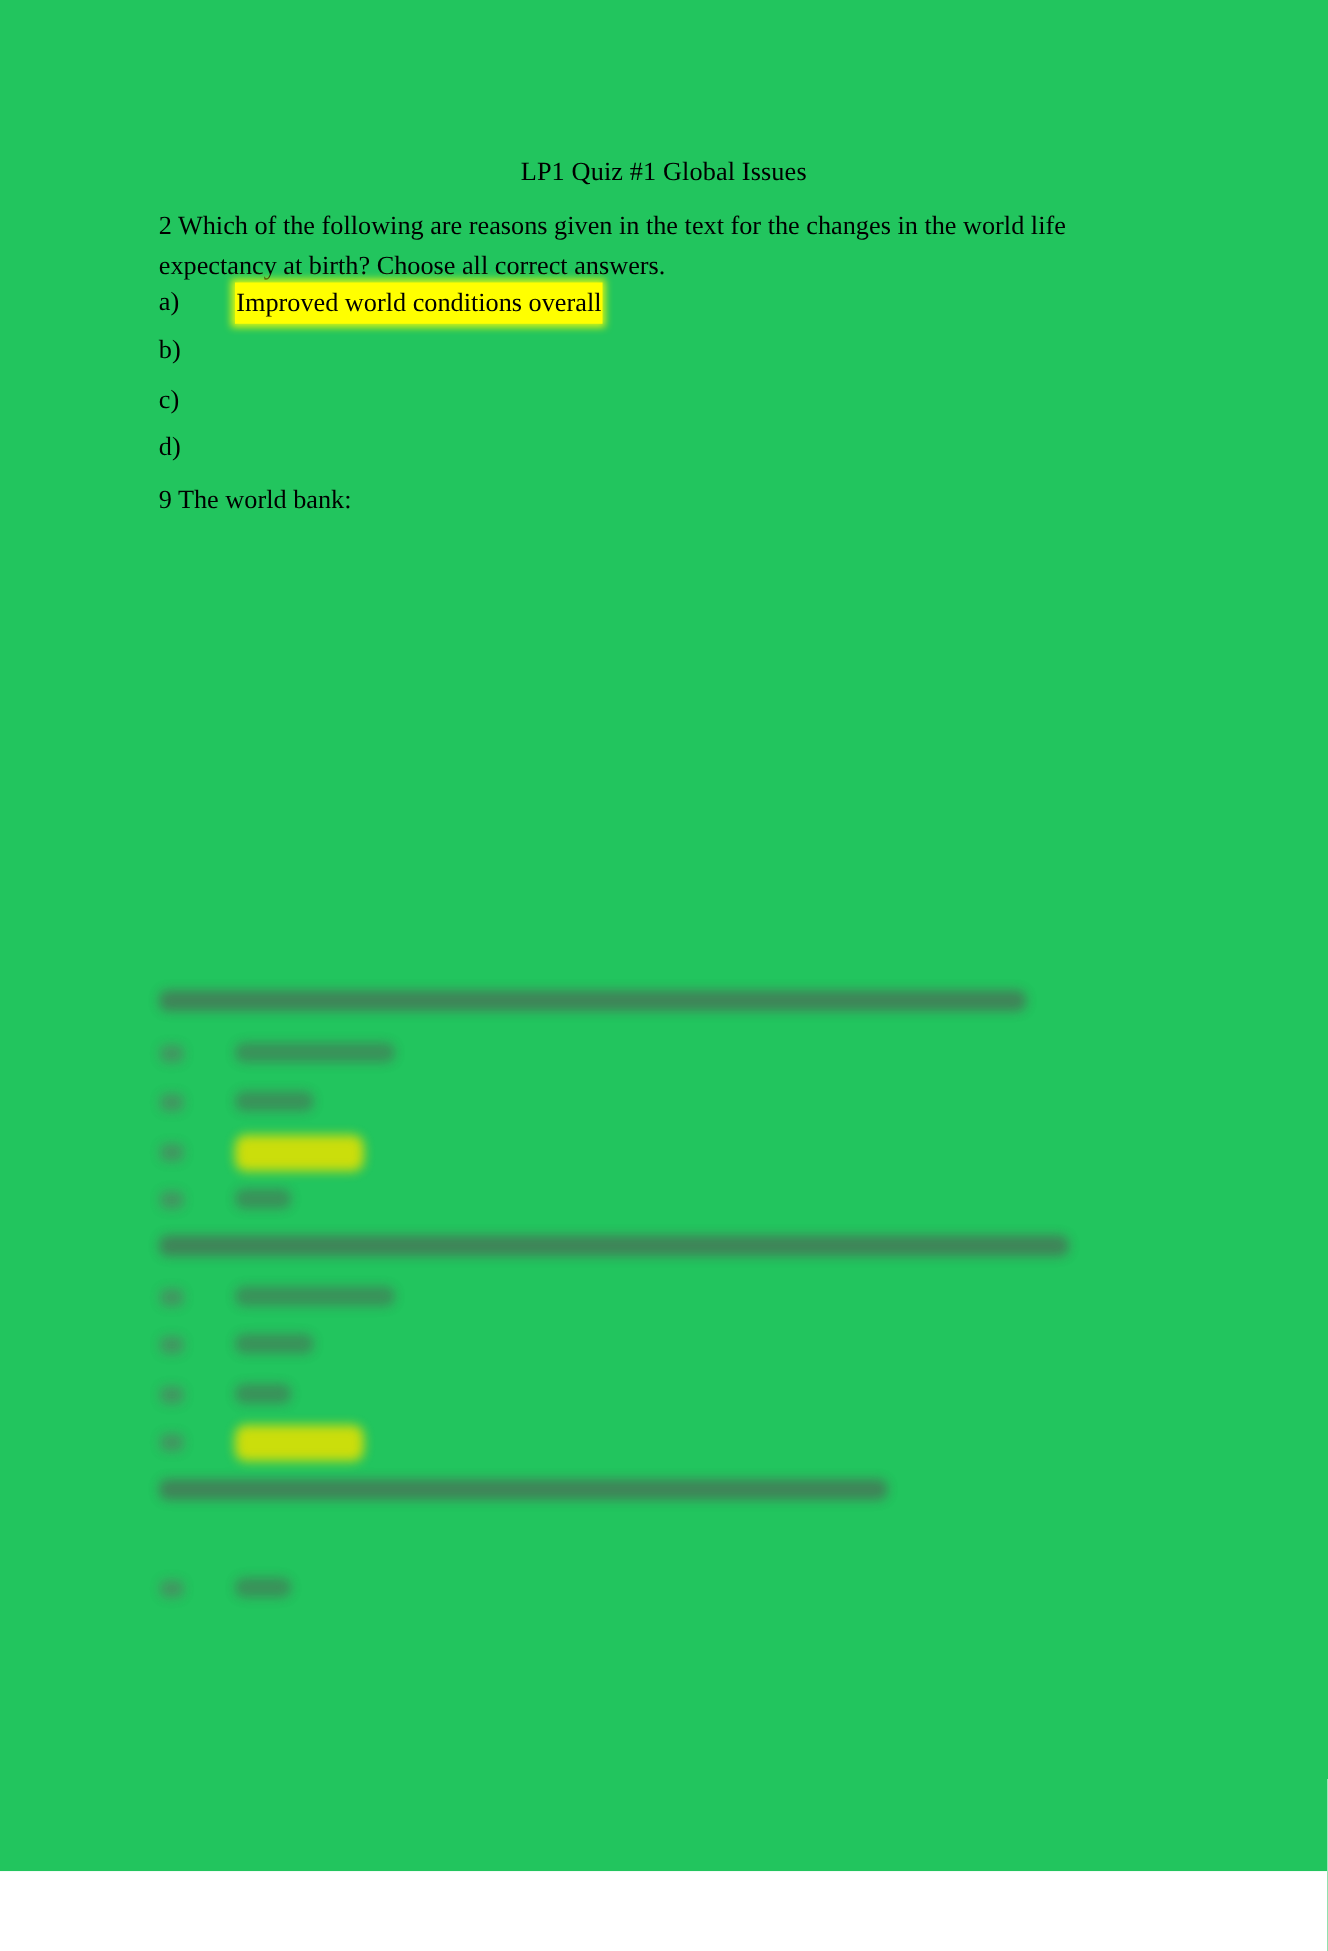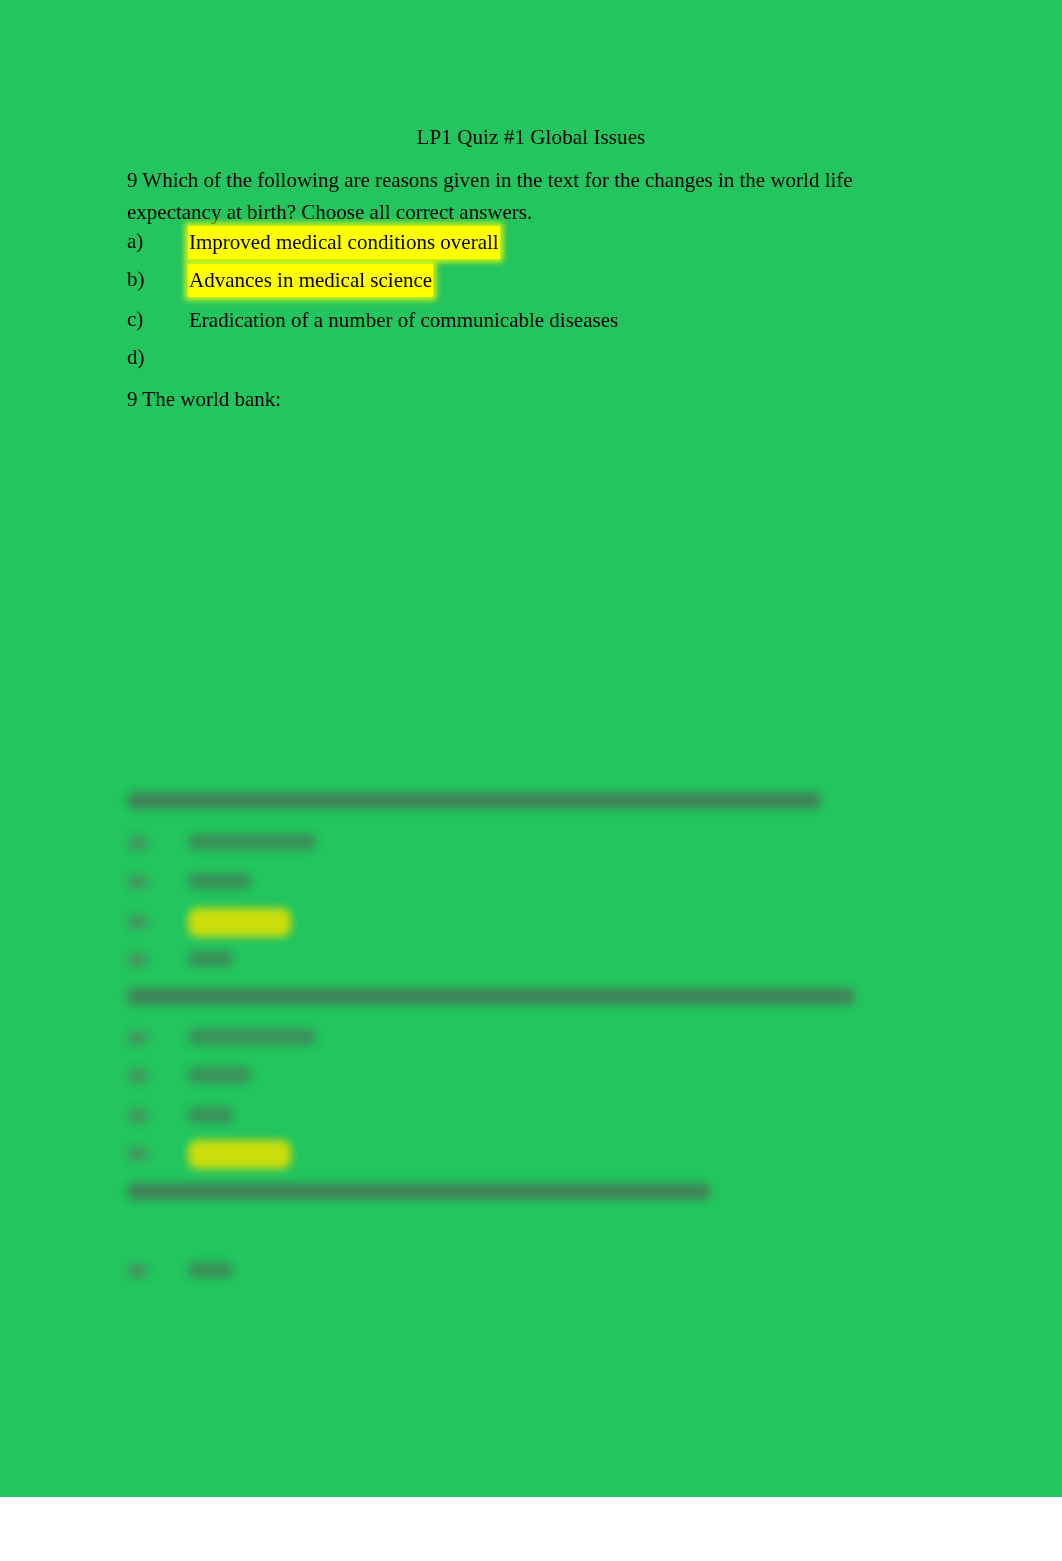--- a/index.html
+++ b/index.html
@@ -96,35 +96,33 @@
     white-space: nowrap;
   }
 </style>
 </head>
 <body>
 
 <div class="page">
 
   <div class="doc-title">LP1 Quiz #1 Global Issues</div>
 
-  <div class="question" style="top:164px;">9 Which of the following are reasons given in the text for the changes in the world life expectancy at birth? Choose all correct answers.</div>
+  <div class="question" style="top:164px;">2 Which of the following are reasons given in the text for the changes in the world life expectancy at birth? Choose all correct answers.</div>
 
   <div class="option-row" style="top:226px;">
     <span class="option-marker">a)</span>
-    <span class="option-text hl">Improved medical conditions overall</span>
+    <span class="option-text hl">Improved world conditions overall</span>
   </div>
 
   <div class="option-row" style="top:264px;">
     <span class="option-marker">b)</span>
-    <span class="option-text hl">Advances in medical science</span>
   </div>
 
   <div class="option-row" style="top:304px;">
     <span class="option-marker">c)</span>
-    <span class="option-text">Eradication of a number of communicable diseases</span>
   </div>
 
   <div class="option-row" style="top:342px;">
     <span class="option-marker">d)</span>
   </div>
 
   <div class="question" style="top:383px;">9 The world bank:</div>
 
 
   <div class="blurred">

